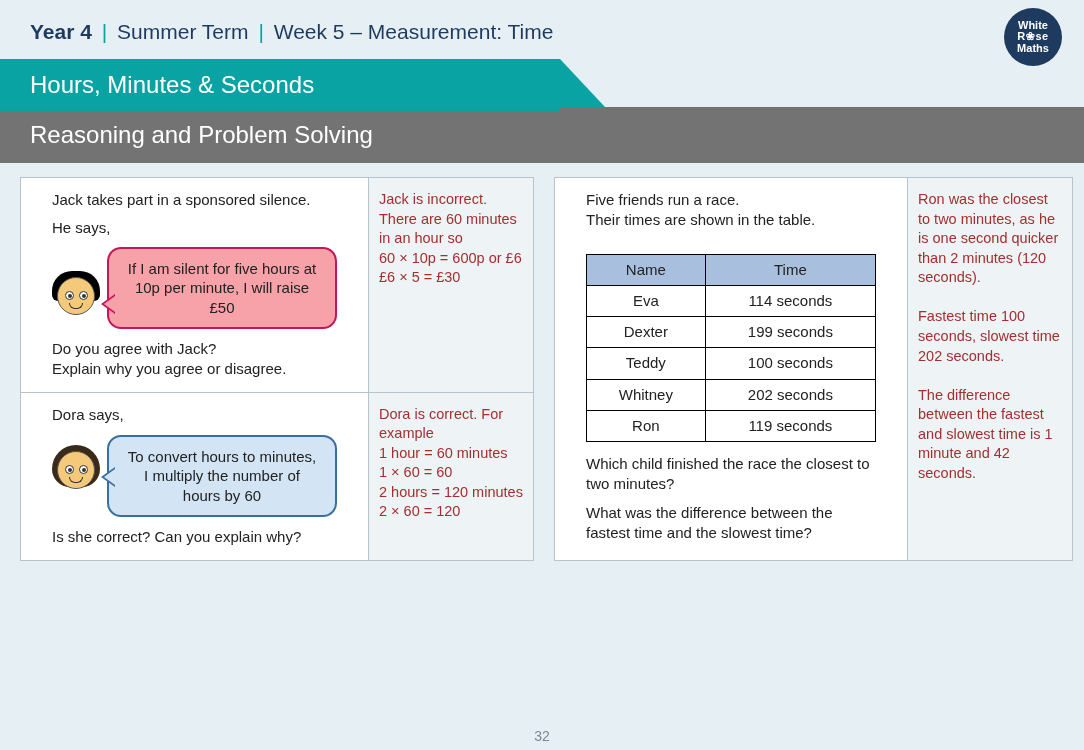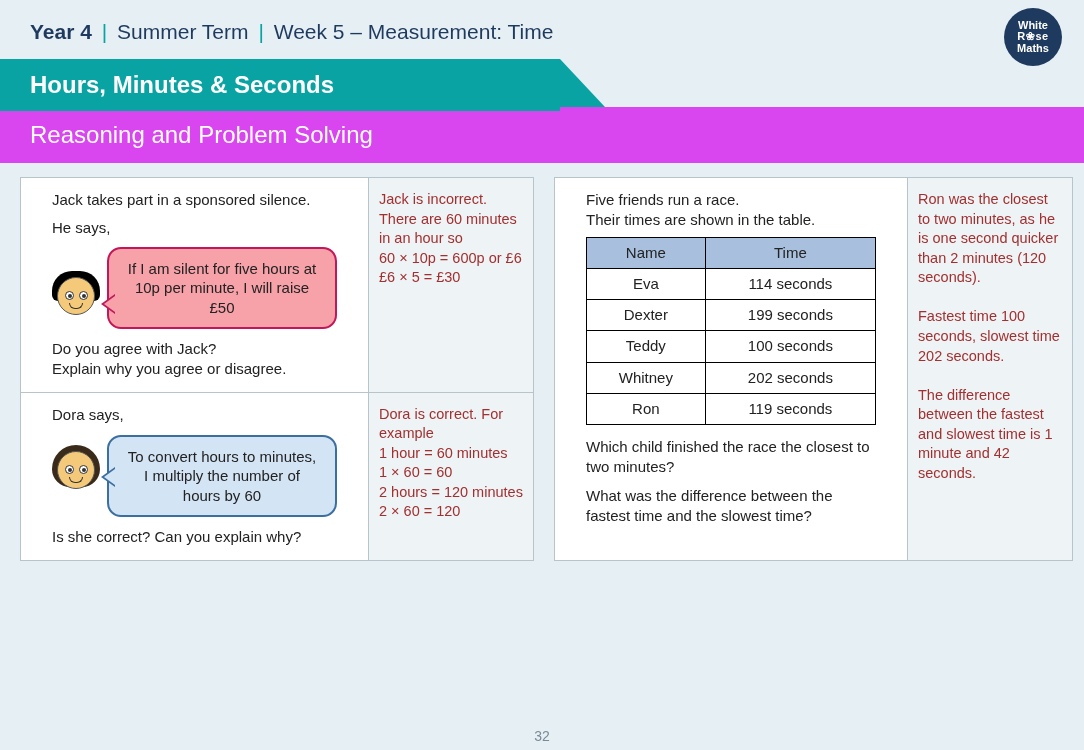--- a/index.html
+++ b/index.html
@@ -3,23 +3,23 @@
 <meta charset="utf-8">
 <style>
 *{margin:0;padding:0;box-sizing:border-box}
 body{font-family:"Segoe UI",Arial,sans-serif;background:#e6f0f4;width:1084px;height:750px;overflow:hidden;position:relative}
 .breadcrumb{padding:20px 30px 15px;font-size:21px;color:#1f3a5f}
 .breadcrumb .year{font-weight:600}
 .breadcrumb .sep{color:#0aa3a3;margin:0 4px}
 .breadcrumb .term{color:#1f3a5f;font-weight:400}
 .breadcrumb .week{color:#1f3a5f;font-weight:400}
 .logo{position:absolute;top:8px;right:22px;width:58px;height:58px;border-radius:50%;background:#1f3a5f;color:#fff;display:flex;flex-direction:column;align-items:center;justify-content:center;font-size:11px;font-weight:700;line-height:1.05}
-.band-teal{background:#0aa3a3;color:#fff;padding:12px 30px;font-size:24px;font-weight:700;position:relative;width:560px}
+.band-teal{background:#0aa3a3;color:#fff;padding:12px 30px;font-size:24px;font-weight:400;position:relative;width:560px}
 .band-teal::after{content:"";position:absolute;right:-45px;top:0;border-top:48px solid transparent;border-left:45px solid #0aa3a3}
-.band-navy{background:#d946ef;color:#fff;padding:14px 30px;font-size:24px;font-weight:500;margin-top:-4px}
+.band-navy{background:#737373;color:#fff;padding:14px 30px;font-size:24px;font-weight:500;margin-top:-4px}
 .content{display:flex;gap:20px;padding:14px 20px 0}
 .col{flex:1;border:1px solid #b8c4cc;background:#fff;display:flex;flex-direction:column}
 .left-col{display:flex;flex-direction:column}
 .cell{display:flex;border-bottom:1px solid #b8c4cc}
 .cell:last-child{border-bottom:none}
 .q{flex:1;padding:12px 31px;font-size:15px;line-height:1.35;color:#222}
 .a{width:165px;padding:12px 10px;font-size:14.5px;line-height:1.35;color:#a33030;background:#eef3f5;border-left:1px solid #b8c4cc}
 .speech{position:relative;margin:8px 0 10px 55px;padding:10px 16px;border-radius:14px;font-size:15px;text-align:center;line-height:1.3}
 .speech.pink{background:#f7a1a8;border:2px solid #c2185b;width:230px}
 .speech.blue{background:#d3e4f5;border:2px solid #3b6fa0;width:230px;margin-top:10px}
@@ -30,21 +30,21 @@
 .avatar{position:absolute;left:-58px;width:50px;height:50px}
 .avatar.jack{top:22px}
 .avatar.dora{top:8px}
 .face{width:38px;height:38px;background:#f4c97a;border-radius:50%;position:absolute;top:6px;left:6px;border:1px solid #555}
 .hair-jack{width:48px;height:30px;background:#000;border-radius:20px 20px 6px 6px;position:absolute;top:0;left:1px}
 .hair-dora{width:48px;height:42px;background:#3a2a1a;border-radius:24px 24px 18px 18px;position:absolute;top:0;left:1px}
 .eye{width:9px;height:9px;background:#fff;border:1px solid #333;border-radius:50%;position:absolute;top:20px}
 .eye.l{left:14px}.eye.r{left:28px}
 .pupil{width:4px;height:4px;background:#333;border-radius:50%;position:absolute;top:2px;left:2px}
 .mouth{width:14px;height:6px;border:1px solid #333;border-top:none;border-radius:0 0 10px 10px;position:absolute;top:32px;left:18px}
-table.race{border-collapse:collapse;margin:6px auto 12px;width:290px}
+table.race{border-collapse:collapse;margin:23px auto 12px;width:290px}
 table.race th,table.race td{border:1.5px solid #000;padding:5px 8px;font-size:15px;text-align:center}
 table.race th{background:#a8c0de;font-weight:500}
 .pagenum{position:absolute;bottom:6px;left:50%;transform:translateX(-50%);color:#7a8a96;font-size:14px}
 .spacer{height:8px}
 </style>
 </head>
 <body>
 
 <div class="logo">
   <span>White</span>

